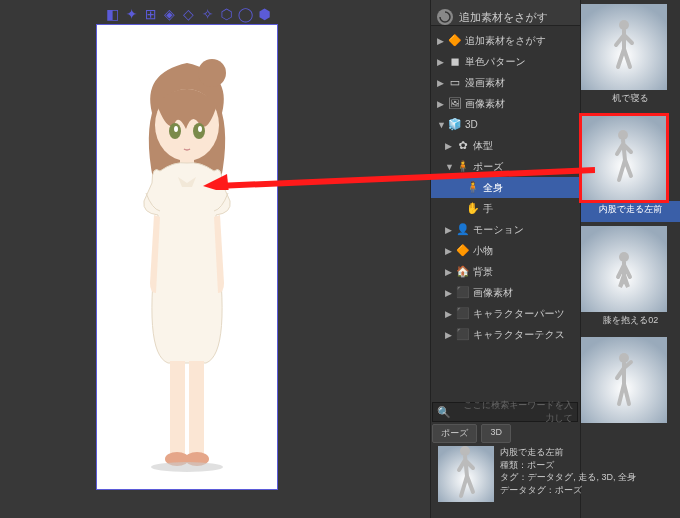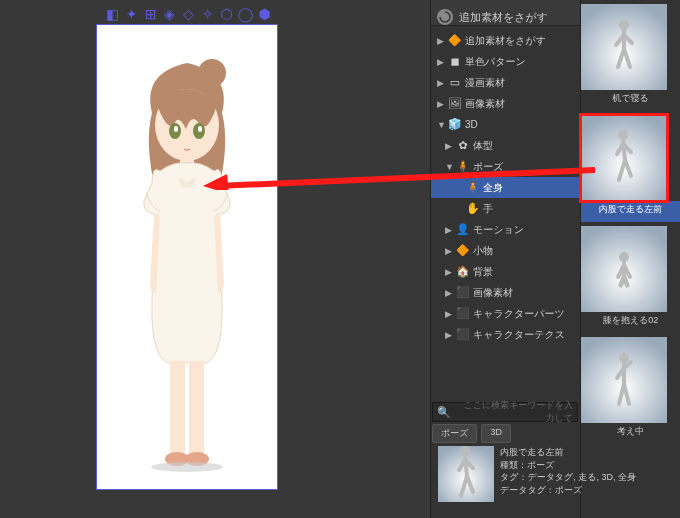--- a/index.html
+++ b/index.html
@@ -233,21 +233,20 @@
     </div>
     <div class="thumb-label">膝を抱える02</div>
   </div>
   <div class="thumb">
     <div class="thumb-img">
       <svg class="mannequin" viewBox="0 0 26 60">
           <circle cx="13" cy="8" r="5" fill="#bbb"></circle>
           <path d="M13 13 L13 34 M13 18 L6 28 M13 18 L20 12 M13 34 L8 54 M13 34 L18 54" stroke="#bbb" stroke-width="4" stroke-linecap="round"></path>
         </svg>
     </div>
-    <div class="thumb-label">考え中</div>
   </div>
 </div>
 
 <div class="detail">
   <div class="detail-thumb">
     <svg class="mannequin" viewBox="0 0 26 60" width="22" height="50">
         <circle cx="12" cy="7" r="5" fill="#bbb"></circle>
         <path d="M12 12 L14 32 M12 16 L6 26 M12 16 L20 24 M14 32 L8 52 M14 32 L20 48" stroke="#bbb" stroke-width="4" stroke-linecap="round"></path>
       </svg>
   </div>

